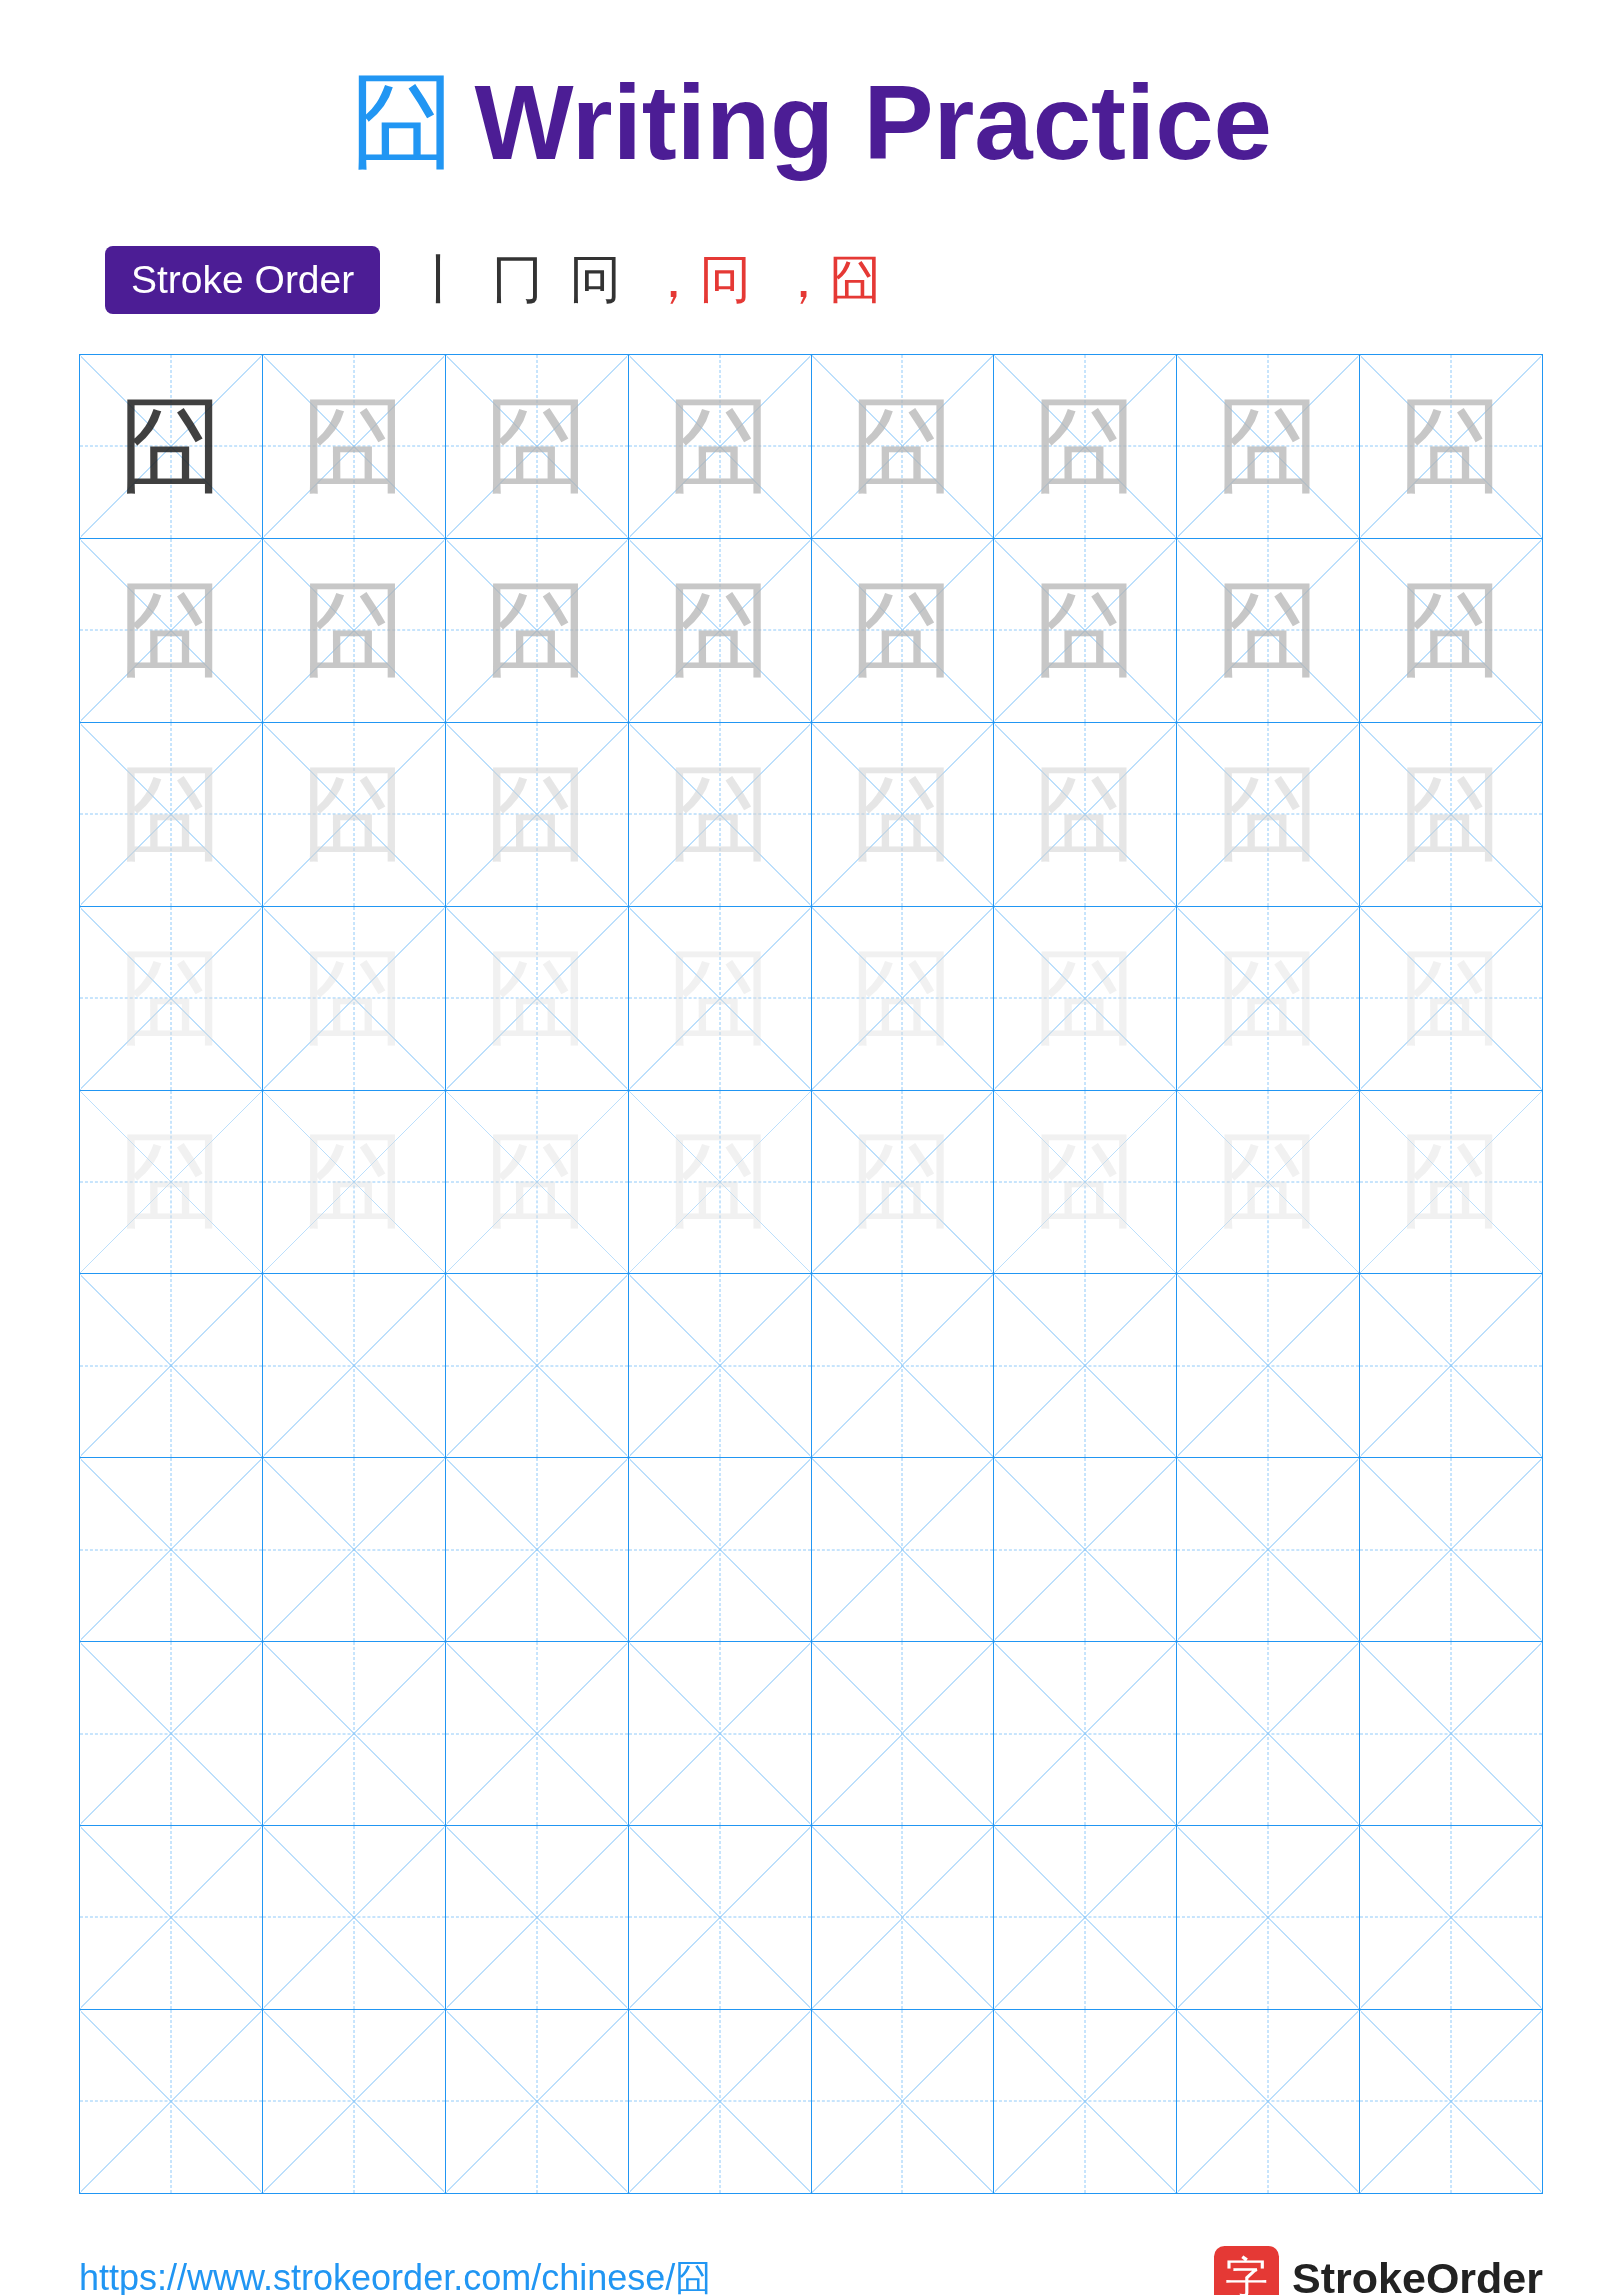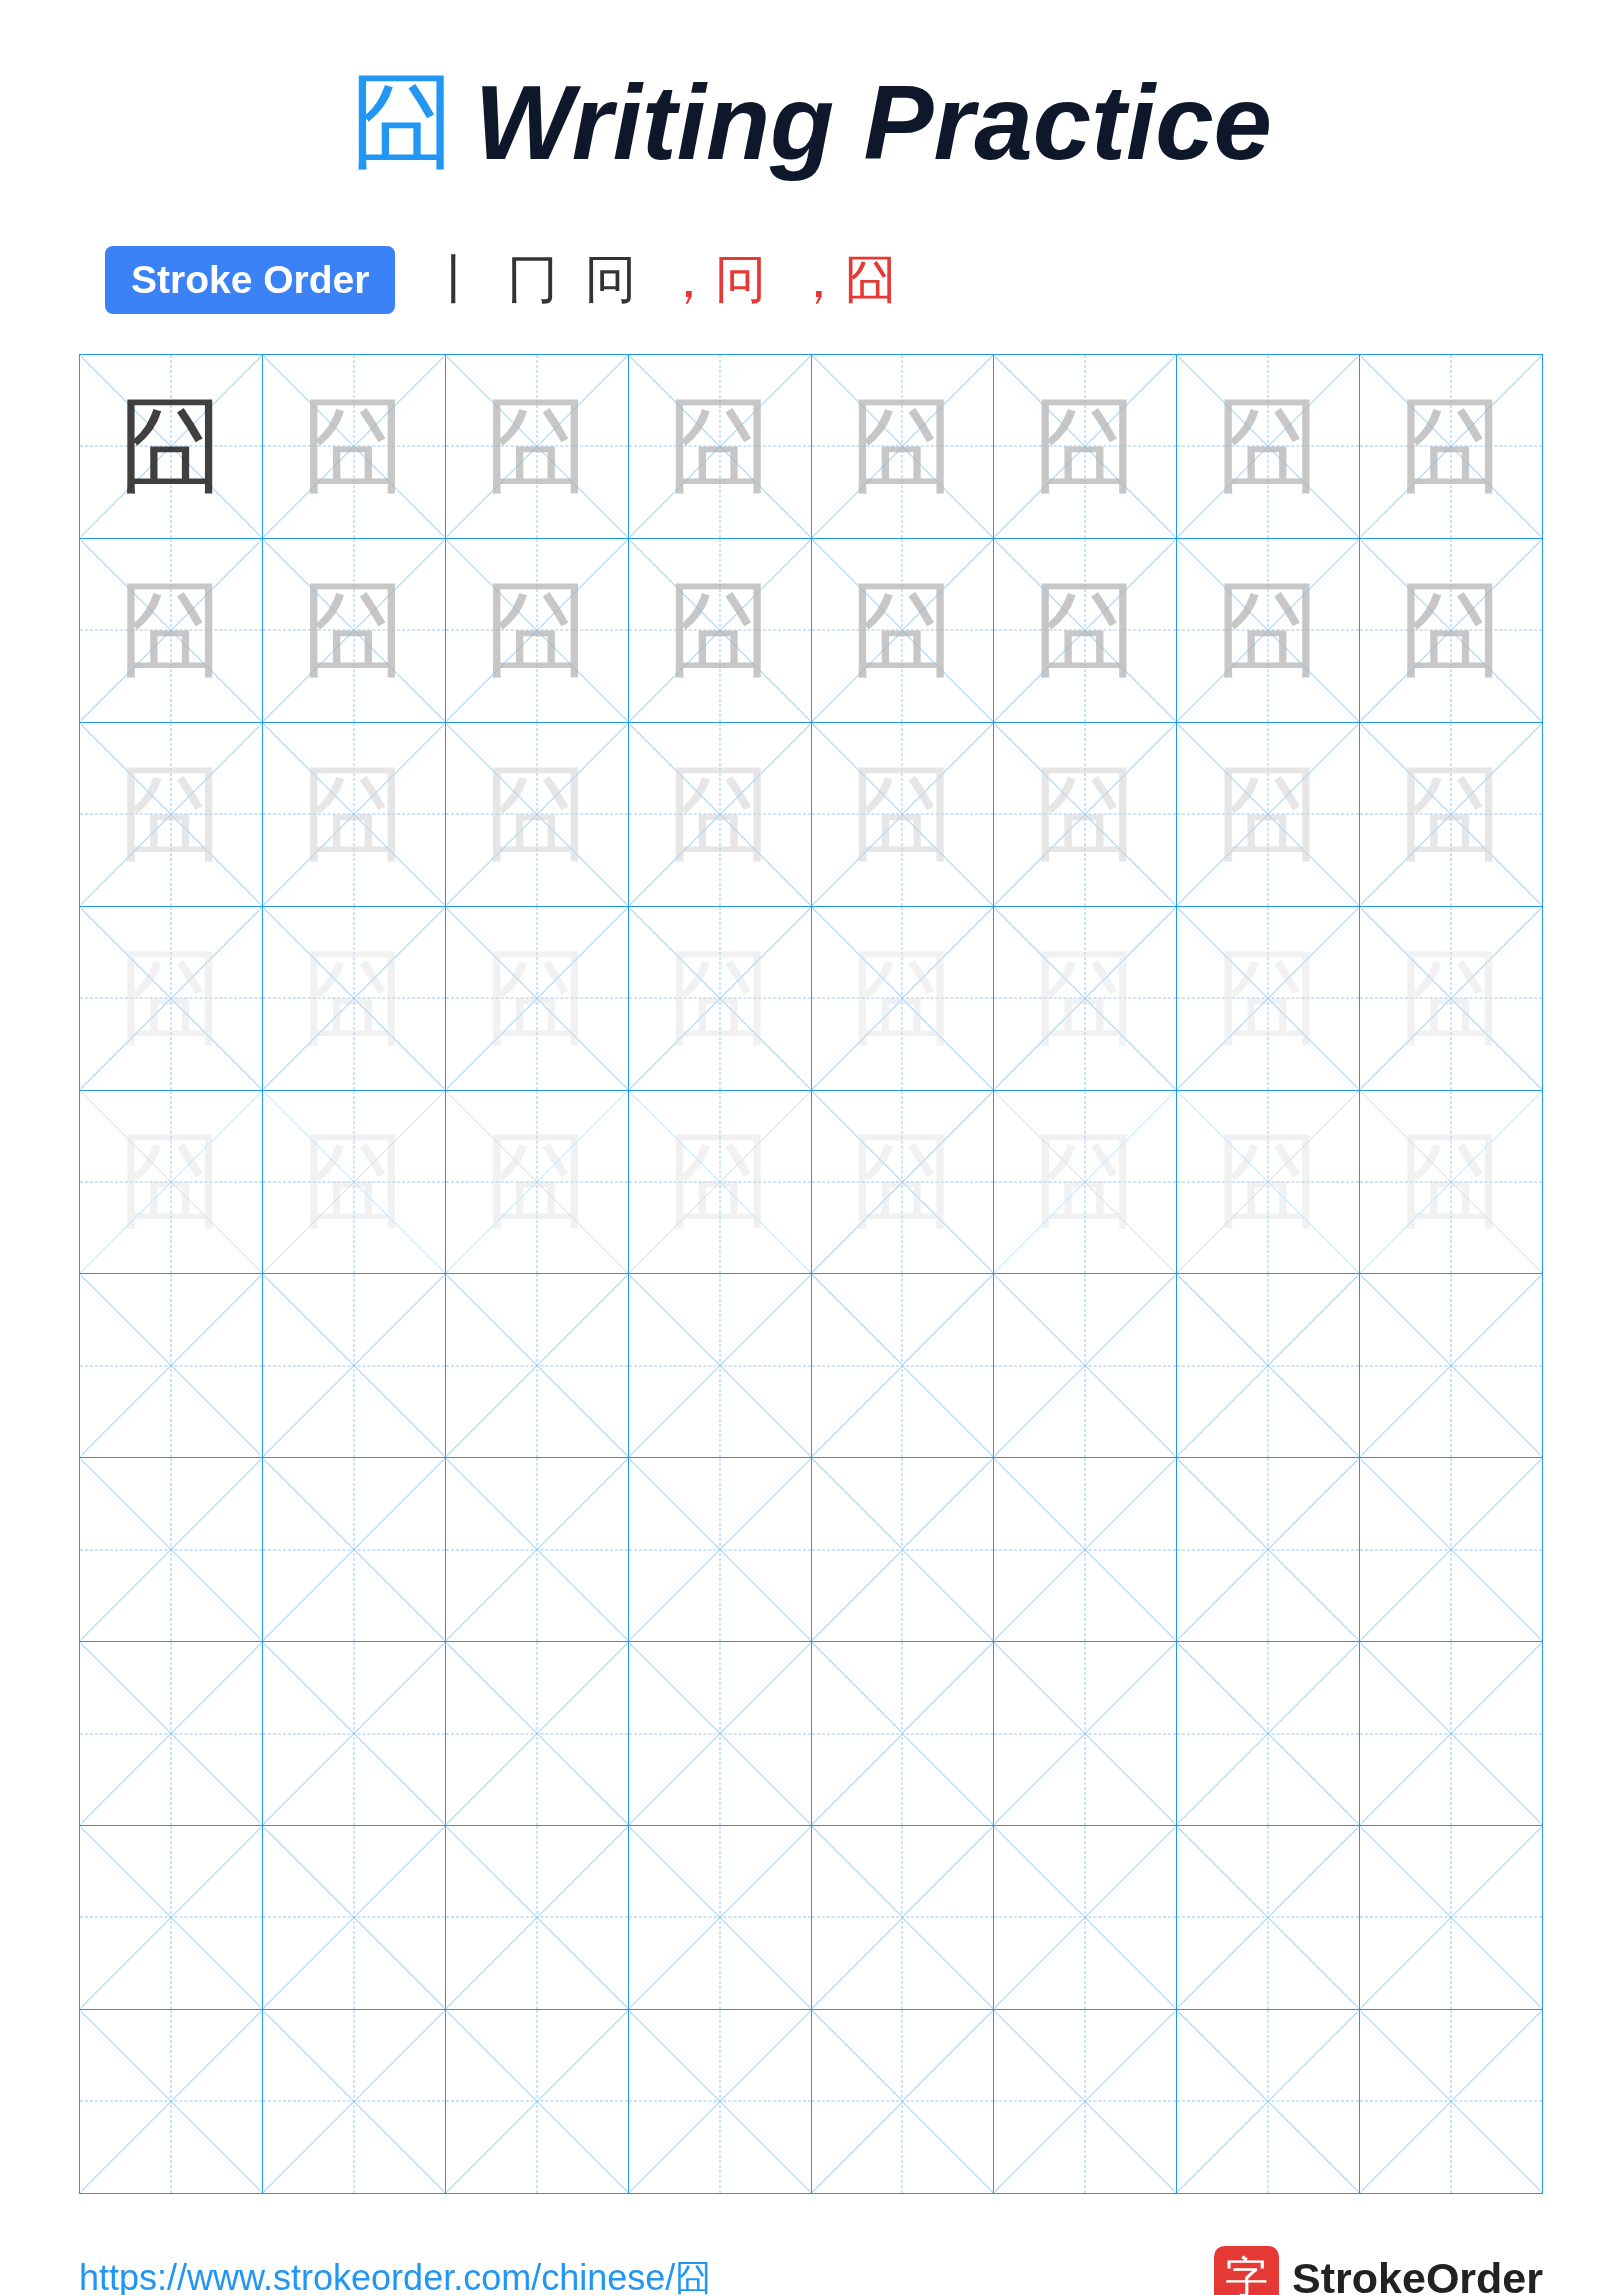--- a/index.html
+++ b/index.html
@@ -33,37 +33,36 @@
     .title-char {
       font-size: 105px;
       color: #2196F3;
       margin-right: 19.6px;
       font-family: serif;
     }
 
     .title-text {
       font-size: 105px;
       font-weight: bold;
-      color: #0f172a;
-      font-style: italic;
+      color: #4c1d95;
     }
 
     .stroke-order-section {
       display: flex;
       align-items: center;
       width: 100%;
       margin-bottom: 39px;
       padding-left: 26px;
     }
 
     .stroke-order-badge {
-      background: #3b82f6;
+      background: #4c1d95;
       color: white;
       font-size: 39px;
-      font-weight: bold;
+      font-weight: normal;
       padding: 11.8px 26px;
       border-radius: 7.9px;
       margin-right: 33px;
       white-space: nowrap;
     }
 
     .stroke-order-steps {
       display: flex;
       align-items: center;
       gap: 26px;

